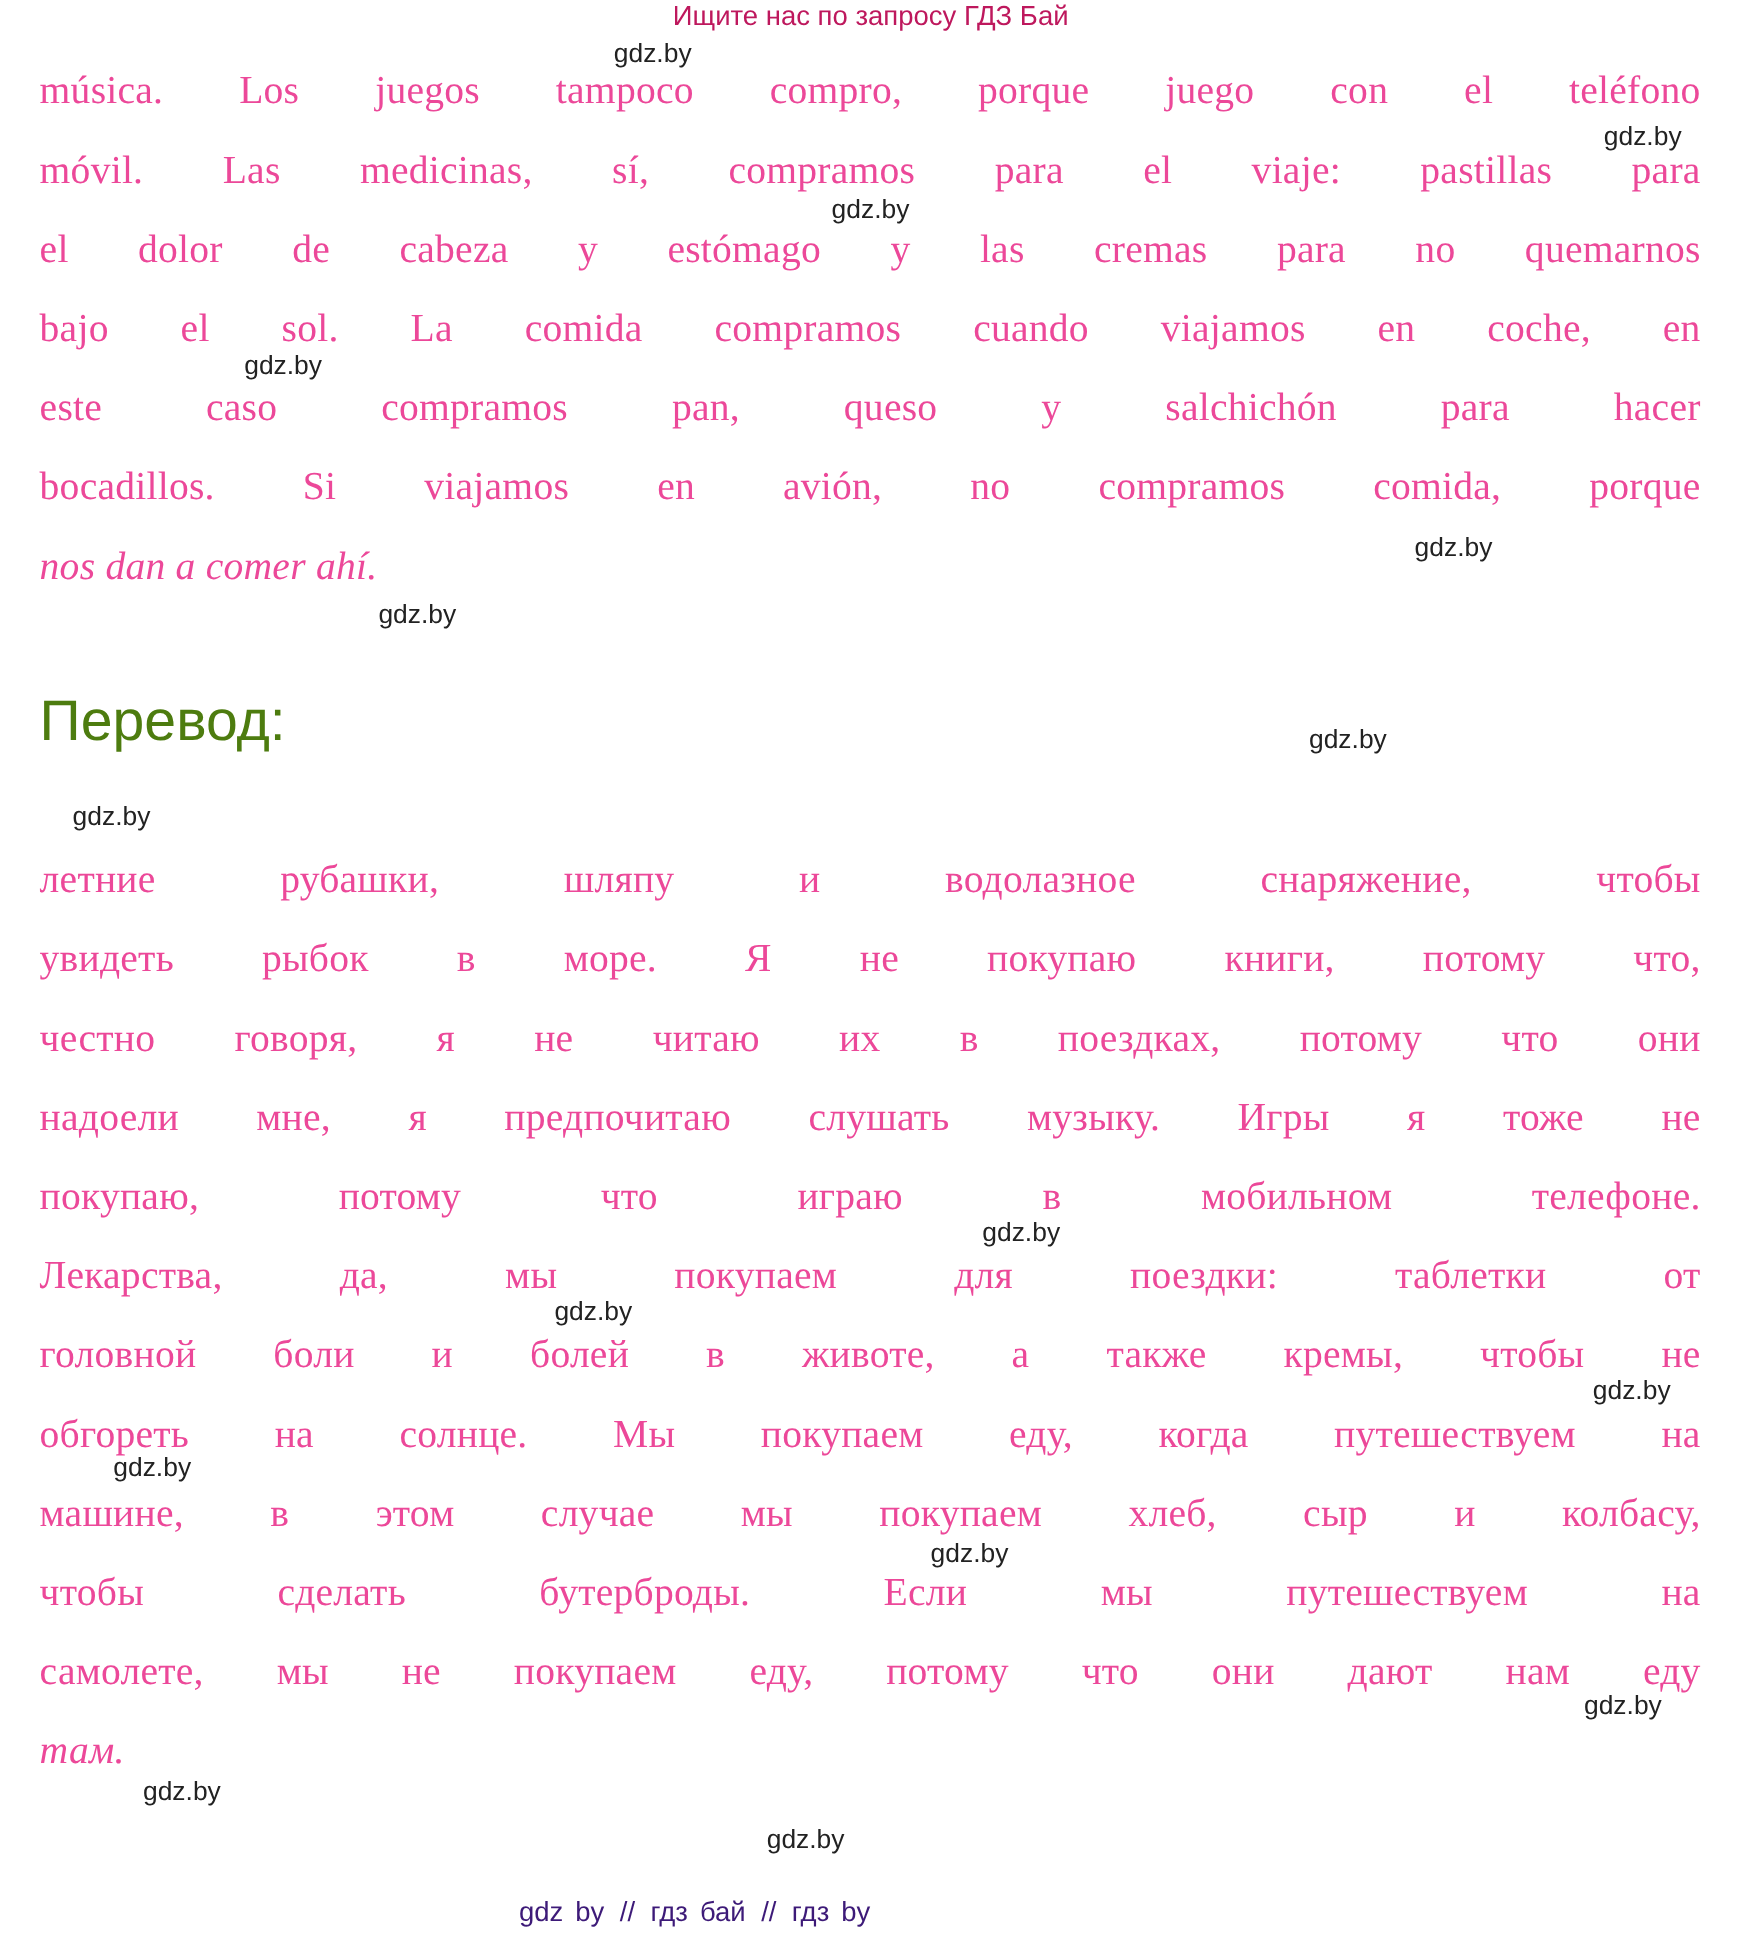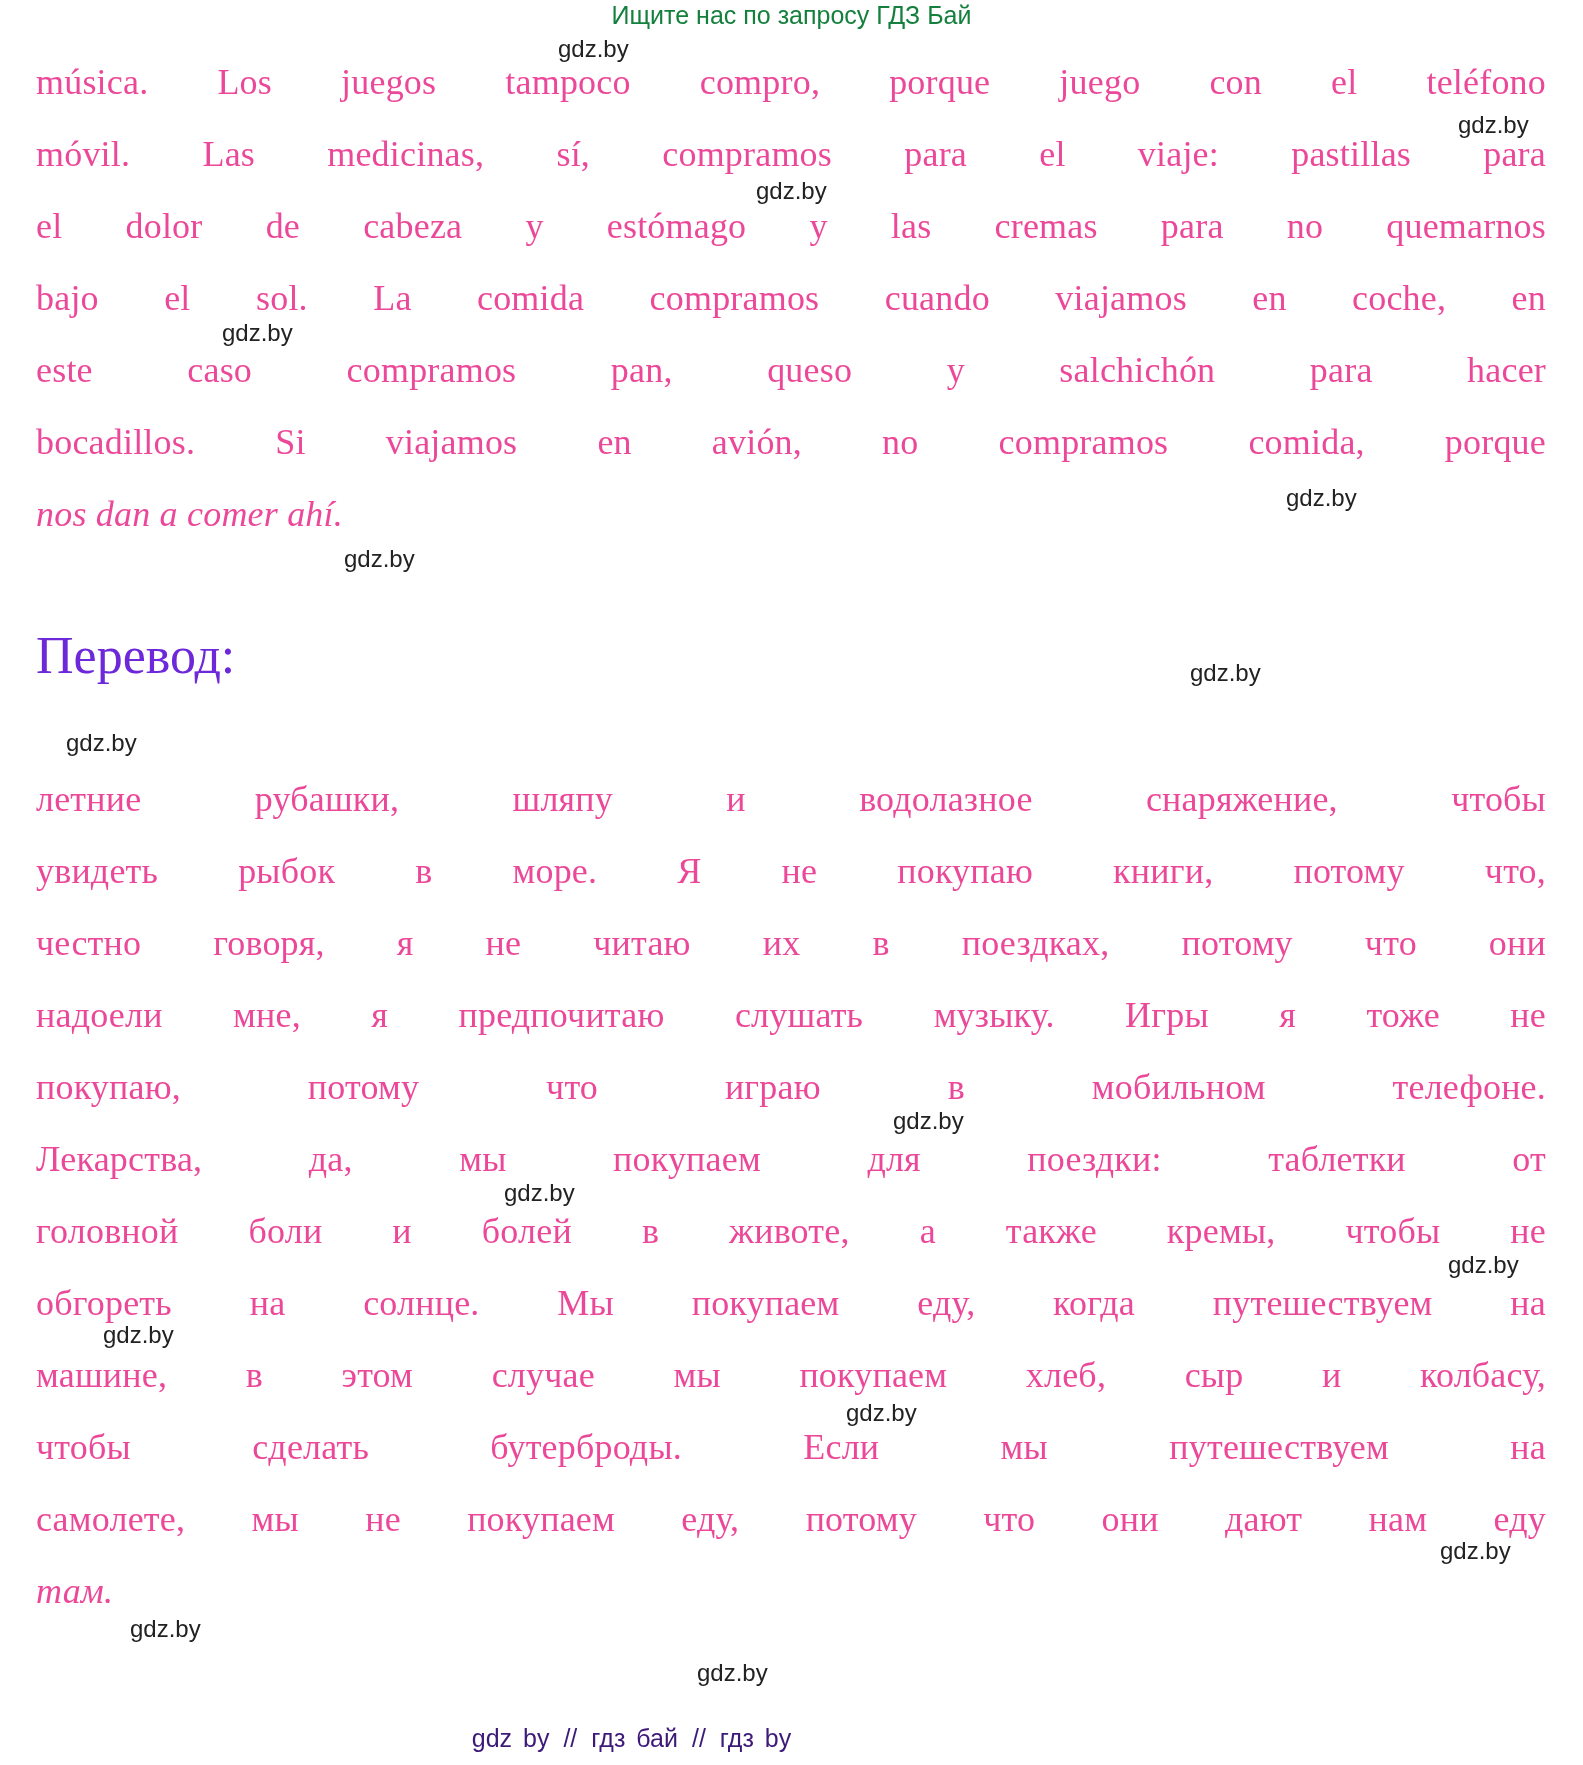--- a/index.html
+++ b/index.html
@@ -15,21 +15,21 @@
     }
     .top-banner {
       position: absolute;
       top: 0;
       left: 0;
       width: 1583px;
       text-align: center;
       font-family: "Liberation Sans", sans-serif;
       font-size: 25px;
       line-height: 30px;
-      color: #15803d;
+      color: #be185d;
     }
     .bottom-banner {
       position: absolute;
       top: 1722px;
       left: 0;
       width: 1263px;
       text-align: center;
       font-family: "Liberation Sans", sans-serif;
       font-size: 25px;
       line-height: 32px;
@@ -51,24 +51,24 @@
       letter-spacing: 0.2px;
     }
     .spanish-block {
       top: 46px;
       line-height: 72px;
     }
     .heading {
       position: absolute;
       left: 36px;
       top: 620px;
-      font-family: Liberation Serif, serif;
+      font-family: Liberation Sans, sans-serif;
       font-size: 52px;
       line-height: 72px;
-      color: #6d28d9;
+      color: #4d7c0f;
     }
     .russian-block {
       top: 763px;
       line-height: 72px;
     }
     .line {
       display: block;
       height: 72px;
       white-space: nowrap;
       text-align: justify;

